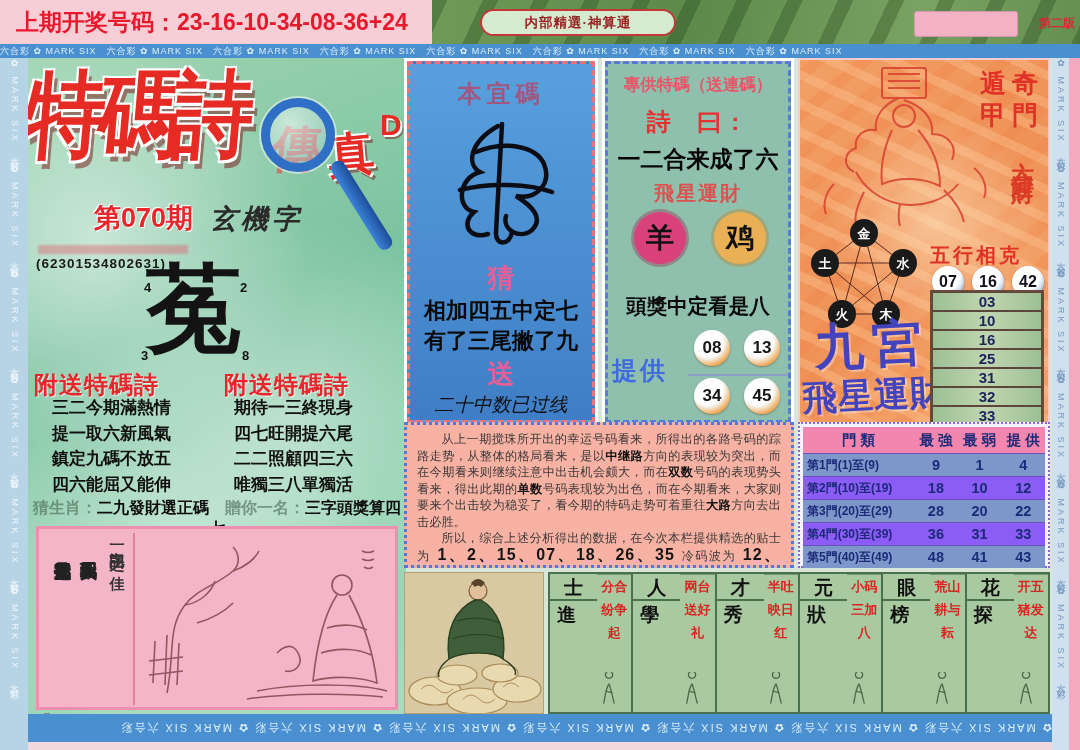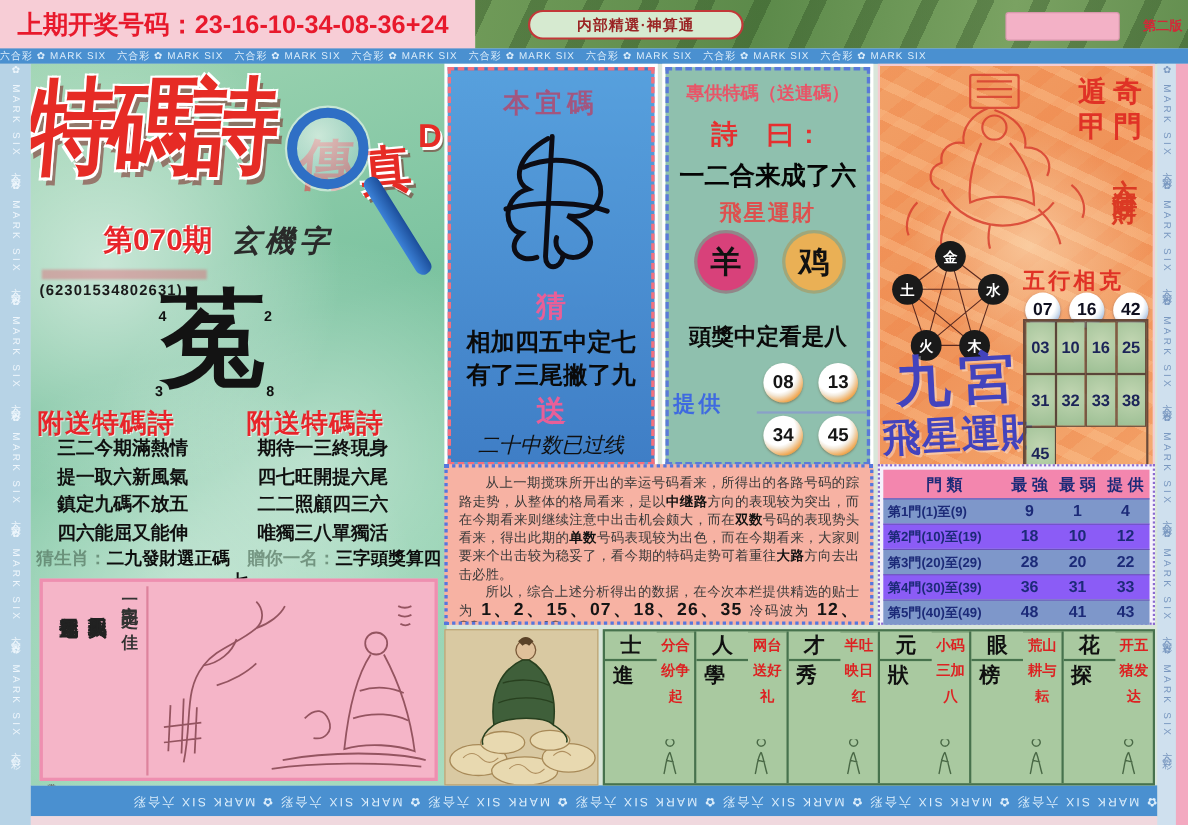--- a/index.html
+++ b/index.html
@@ -107,21 +107,21 @@
     color:#e64545;letter-spacing:2px;opacity:.9;}
   .zcircle{position:absolute;top:148px;width:52px;height:52px;border-radius:50%;text-align:center;
     line-height:52px;font-size:28px;font-weight:bold;color:#111;}
   .zc1{left:26px;background:#d8417a;box-shadow:0 0 0 3px rgba(150,30,70,.35);}
   .zc2{left:106px;background:#eab055;box-shadow:0 0 0 3px rgba(190,120,30,.35);}
   .tp-headline{position:absolute;left:0;top:228px;width:100%;text-align:center;font-size:20.5px;font-weight:bold;color:#0a0a0a;}
   .ball{position:absolute;width:36px;height:36px;border-radius:50%;text-align:center;line-height:36px;
     font-size:17px;font-weight:bold;color:#151515;
     background:radial-gradient(circle at 38% 32%,#ffffff 0 46%,#f3e9da 55%,#ef9c3c 78%,#c86b10 100%);
     box-shadow:0 1px 2px rgba(90,40,0,.4);}
-  .tp-provide{position:absolute;left:4px;top:290px;font-size:20px;font-weight:bold;color:#3f6ae0;letter-spacing:3px;}
+  .tp-provide{position:absolute;left:4px;top:290px;font-size:25px;font-weight:bold;color:#3f6ae0;letter-spacing:3px;}
   .tp-line{position:absolute;left:80px;top:310px;width:100px;height:2px;background:#8aa0c8;}
 
   
   #orange-panel{left:798px;top:58px;width:252px;height:368px;border:2px solid #f6ccd0;overflow:hidden;background:
     radial-gradient(circle at 55% 45%,rgba(255,235,200,.55),rgba(255,235,200,0) 45%),
     repeating-linear-gradient(25deg,rgba(255,200,150,.35) 0 9px,rgba(0,0,0,0) 9px 26px),
     repeating-linear-gradient(-40deg,rgba(240,130,70,.3) 0 12px,rgba(0,0,0,0) 12px 30px),
     linear-gradient(135deg,#f2a066,#ef9258 50%,#f4ab72);}
   .qimen{position:absolute;right:8px;top:8px;display:grid;grid-template-columns:30px 30px;
     grid-template-rows:30px 30px;gap:2px;font-size:26px;font-weight:bold;color:#e03226;text-align:center;line-height:30px;}
@@ -132,21 +132,21 @@
   .wx-title{position:absolute;left:130px;top:182px;font-size:20px;font-weight:bold;color:#e03226;letter-spacing:3px;}
   .oball{position:absolute;width:32px;height:32px;border-radius:50%;text-align:center;line-height:32px;
     font-size:16px;font-weight:bold;color:#101020;
     background:radial-gradient(circle at 40% 32%,#ffffff 0 50%,#dde8f2 62%,#5a82c4 95%);
     box-shadow:0 1px 2px rgba(20,40,90,.45);}
   .jiugong{position:absolute;left:14px;top:252px;font-size:50px;font-weight:bold;color:#4343bd;
     letter-spacing:8px;transform:rotate(-3deg);text-shadow:2px 2px 0 rgba(255,255,255,.35);}
   .feixing{position:absolute;left:2px;top:312px;font-size:35px;font-weight:bold;color:#4343bd;
     letter-spacing:1px;transform:rotate(-3deg);text-shadow:2px 2px 0 rgba(255,255,255,.35);}
   .ogrid{position:absolute;left:130px;top:230px;width:114px;height:148px;display:grid;
-    grid-template-columns:repeat(4,1fr);grid-template-rows:repeat(3,1fr);border:2px solid #6a4a3a;}
+    grid-template-columns:repeat(1,1fr);grid-template-rows:repeat(3,1fr);border:2px solid #6a4a3a;}
   .ogrid div{border:1px solid #5a463a;text-align:center;font-size:15px;font-weight:bold;color:#1c2458;
     background:radial-gradient(circle at 50% 40%,#c2d6b2,#9cbf94);display:flex;align-items:center;justify-content:center;}
 
   
   #analysis{left:404px;top:422px;width:390px;height:146px;background:#f7b2a3;border:3px dotted #5577dd;
     padding:6px 10px;font-size:12.2px;line-height:16.5px;color:#3a3a3a;overflow:hidden;}
   #analysis p{margin:0;text-indent:2em;text-align:justify;}
 
   
   #gate-table{left:798px;top:422px;width:252px;height:146px;background:#f5f2fc;border:2px dotted #8a6ad0;padding:3px;}

